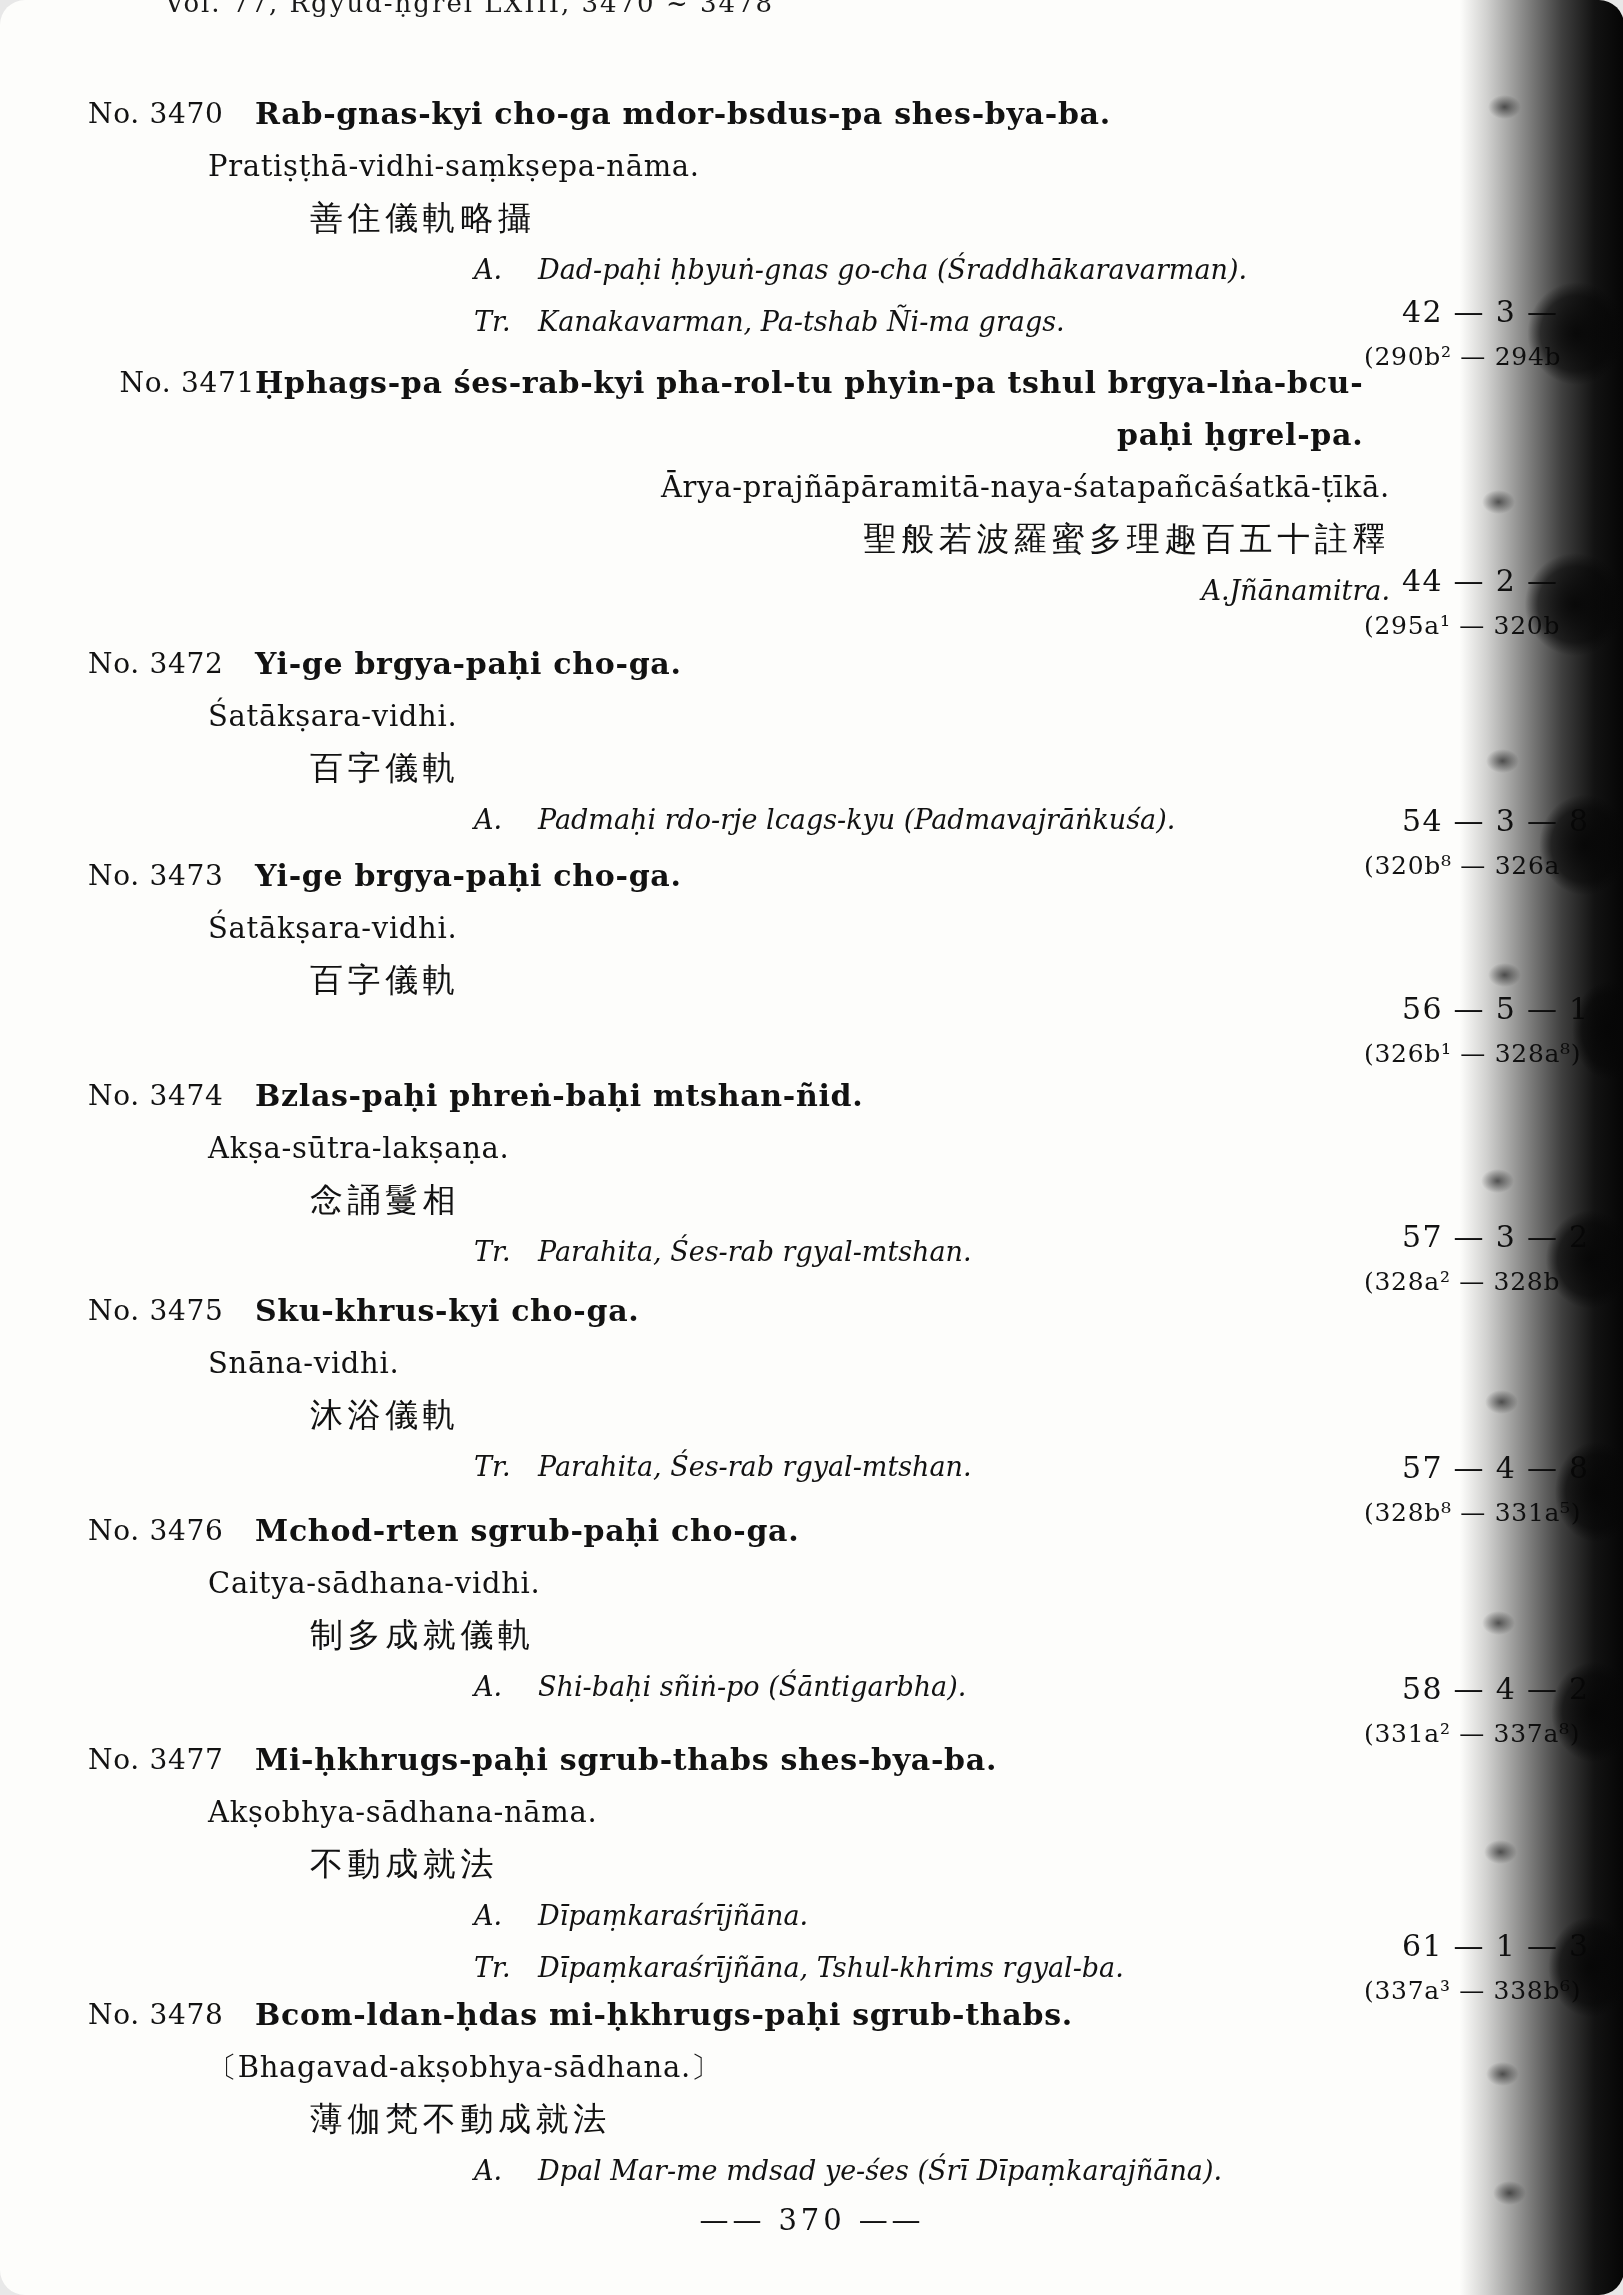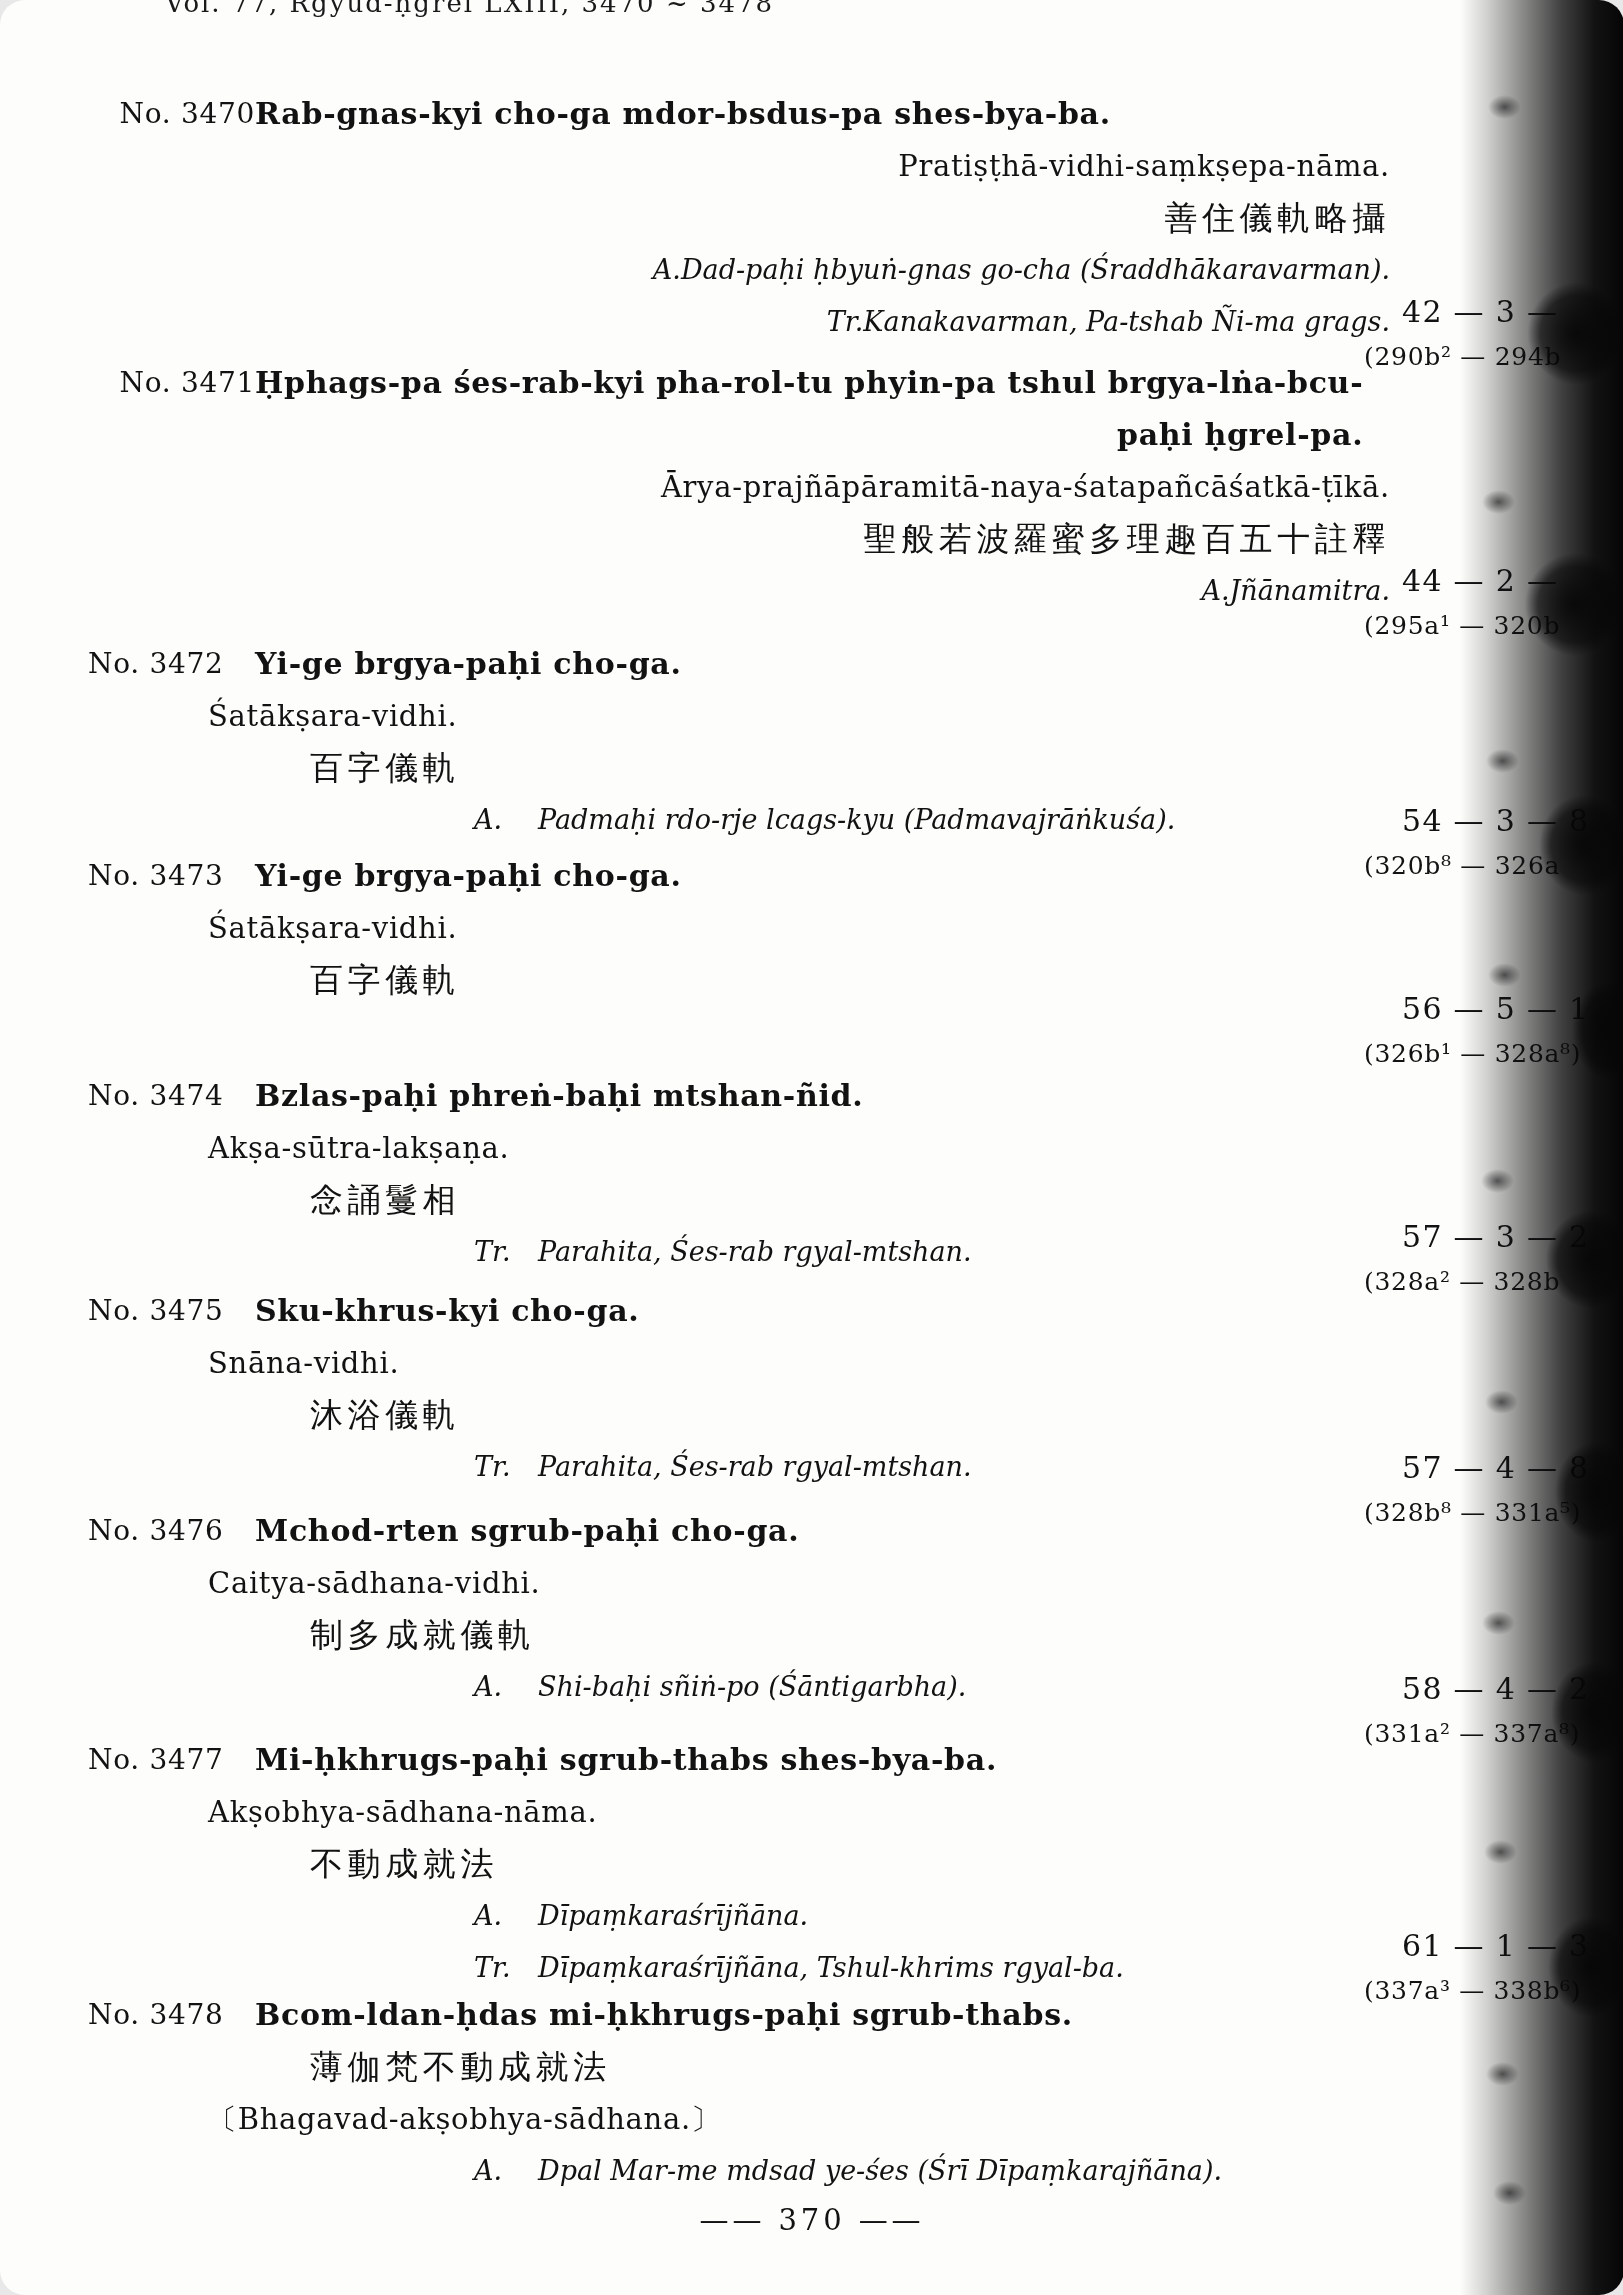--- a/index.html
+++ b/index.html
@@ -55,21 +55,21 @@
     background:radial-gradient(closest-side, rgba(10,10,10,0.6), rgba(10,10,10,0) 80%);
   }
 </style>
 </head>
 <body>
 
 <div id="page">
   <div class="header">Vol. 77, Rgyud-ḥgrel LXIII, 3470 ~ 3478</div>
 
   <div id="entries">
-      <section class="entry" style="top: 88px; text-align: right;">
+      <section class="entry" style="top: 88px;">
         <div class="row row-title">
           <span class="no">No. 3470</span>
           <span class="title">
             <span class="tline">Rab-gnas-kyi cho-ga mdor-bsdus-pa shes-bya-ba.</span>
           </span>
         </div>
         <div class="row skt">Pratiṣṭhā-vidhi-saṃkṣepa-nāma.</div>
         <div class="row chn">善住儀軌略攝</div>
         <div class="row credit"><span class="role">A.</span><span class="ctext">Dad-paḥi ḥbyuṅ-gnas go-cha (Śraddhākaravarman).</span></div>
         <div class="row credit"><span class="role">Tr.</span><span class="ctext">Kanakavarman, Pa-tshab Ñi-ma grags.</span></div>
@@ -152,22 +152,22 @@
         <div class="row credit"><span class="role">A.</span><span class="ctext">Dīpaṃkaraśrījñāna.</span></div>
         <div class="row credit"><span class="role">Tr.</span><span class="ctext">Dīpaṃkaraśrījñāna, Tshul-khrims rgyal-ba.</span></div>
       </section>
       <section class="entry" style="top: 1989px;">
         <div class="row row-title">
           <span class="no">No. 3478</span>
           <span class="title">
             <span class="tline">Bcom-ldan-ḥdas mi-ḥkhrugs-paḥi sgrub-thabs.</span>
           </span>
         </div>
+        <div class="row skt">〔Bhagavad-akṣobhya-sādhana.〕</div>
         <div class="row chn">薄伽梵不動成就法</div>
-        <div class="row skt">〔Bhagavad-akṣobhya-sādhana.〕</div>
         <div class="row credit"><span class="role">A.</span><span class="ctext">Dpal Mar-me mdsad ye-śes (Śrī Dīpaṃkarajñāna).</span></div>
       </section>
     </div>
   <div id="refs">
       <div class="ref" style="top: 288px;">
         <div class="ref-vol">42 — 3 —</div>
         <div class="ref-fol" style="margin-top: -1.3px;">(290b² — 294b</div>
       </div>
       <div class="ref" style="top: 557px;">
         <div class="ref-vol">44 — 2 —</div>

